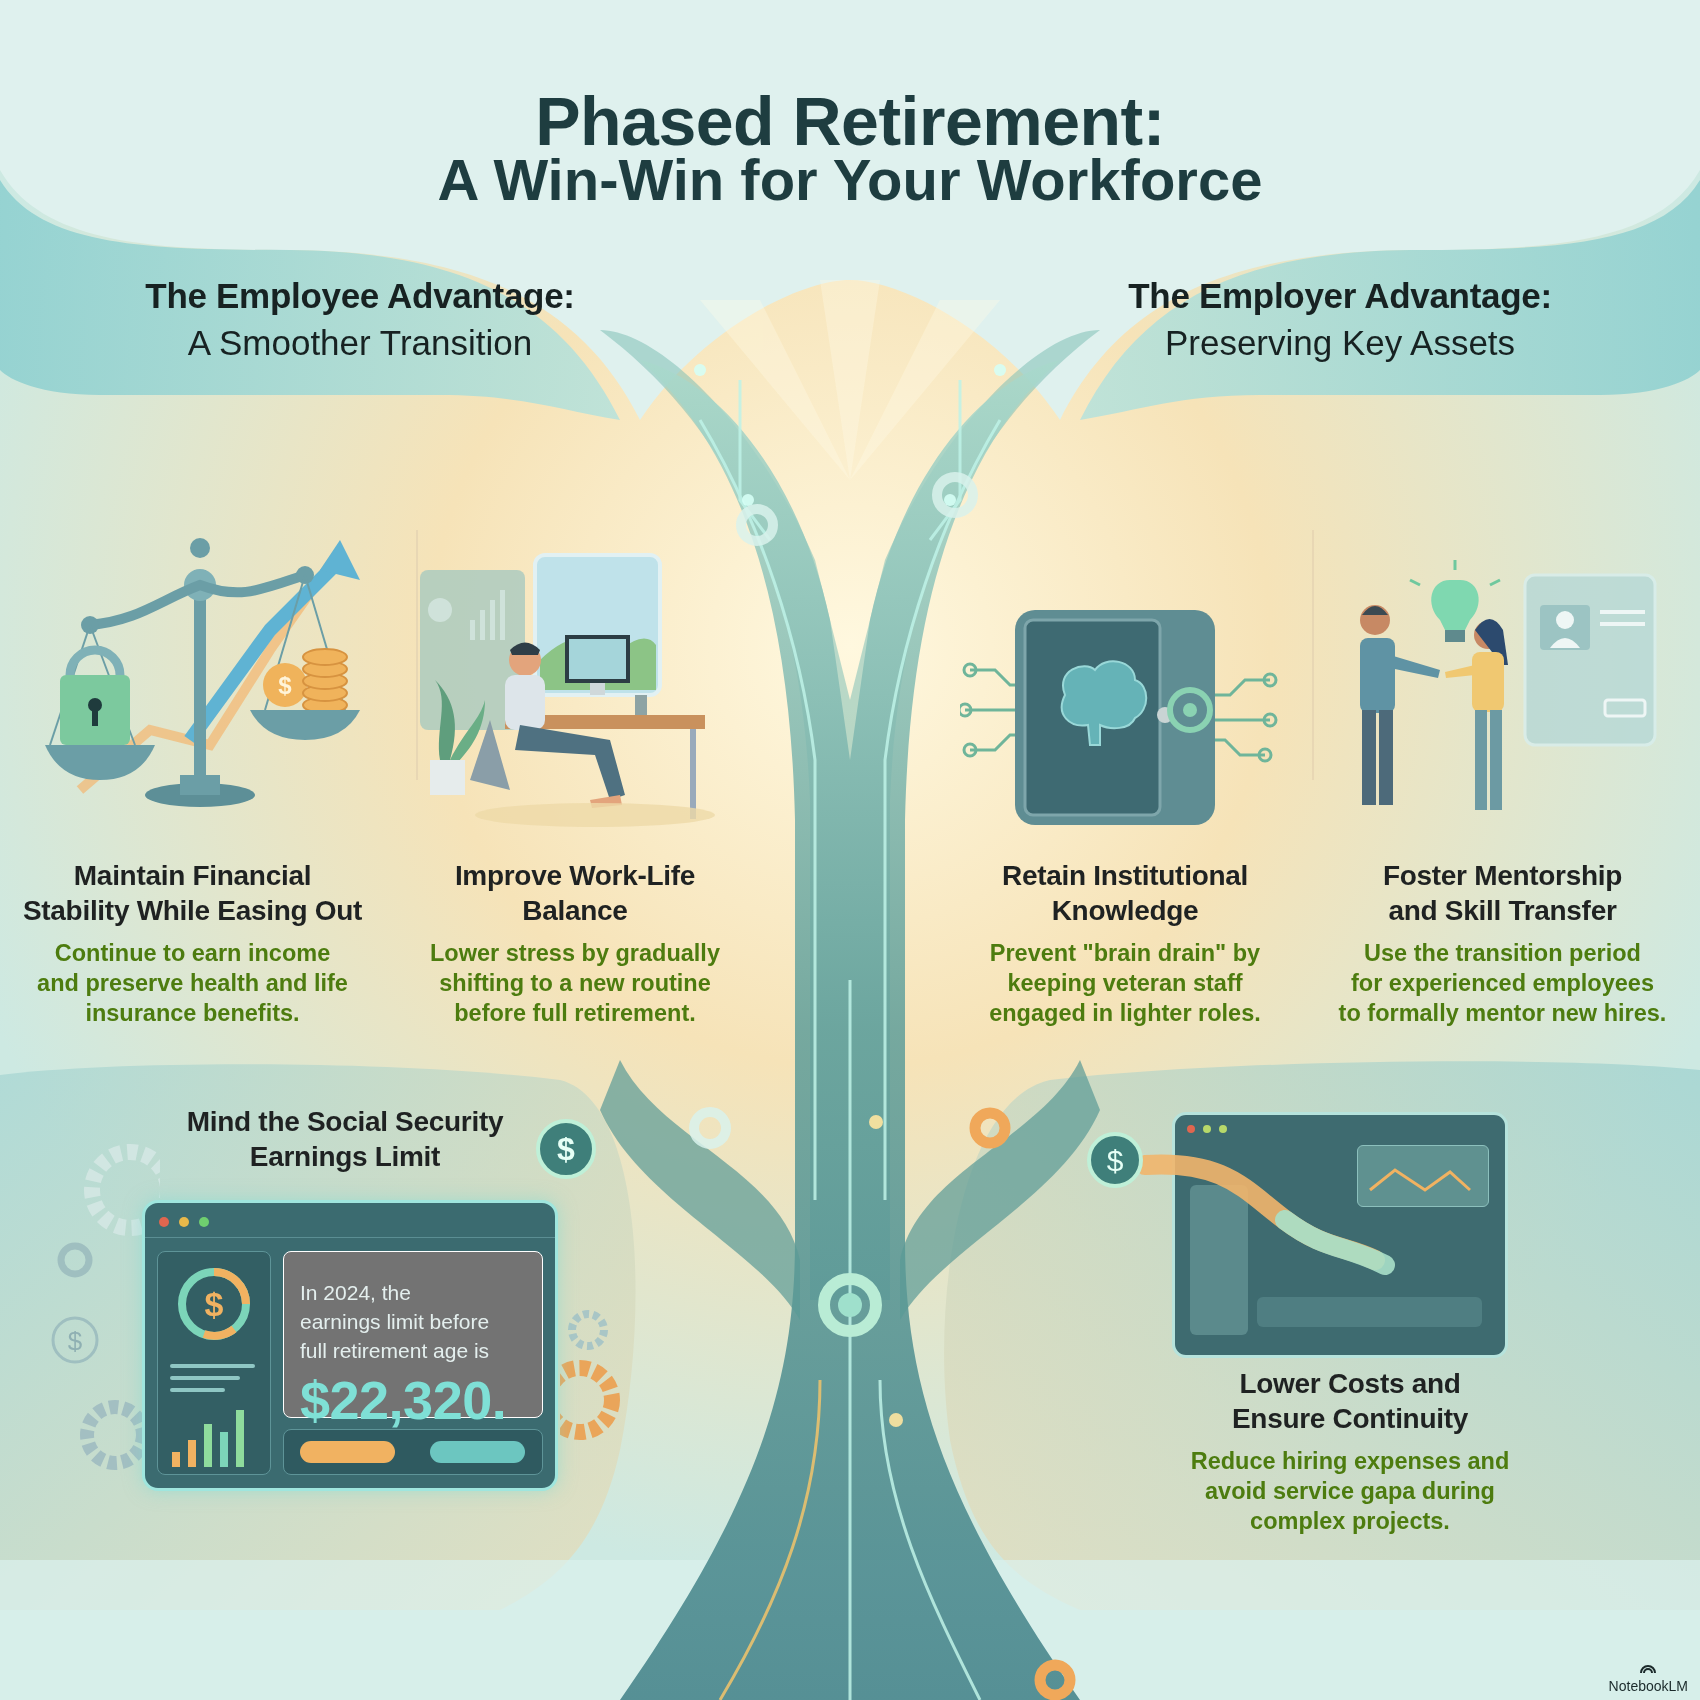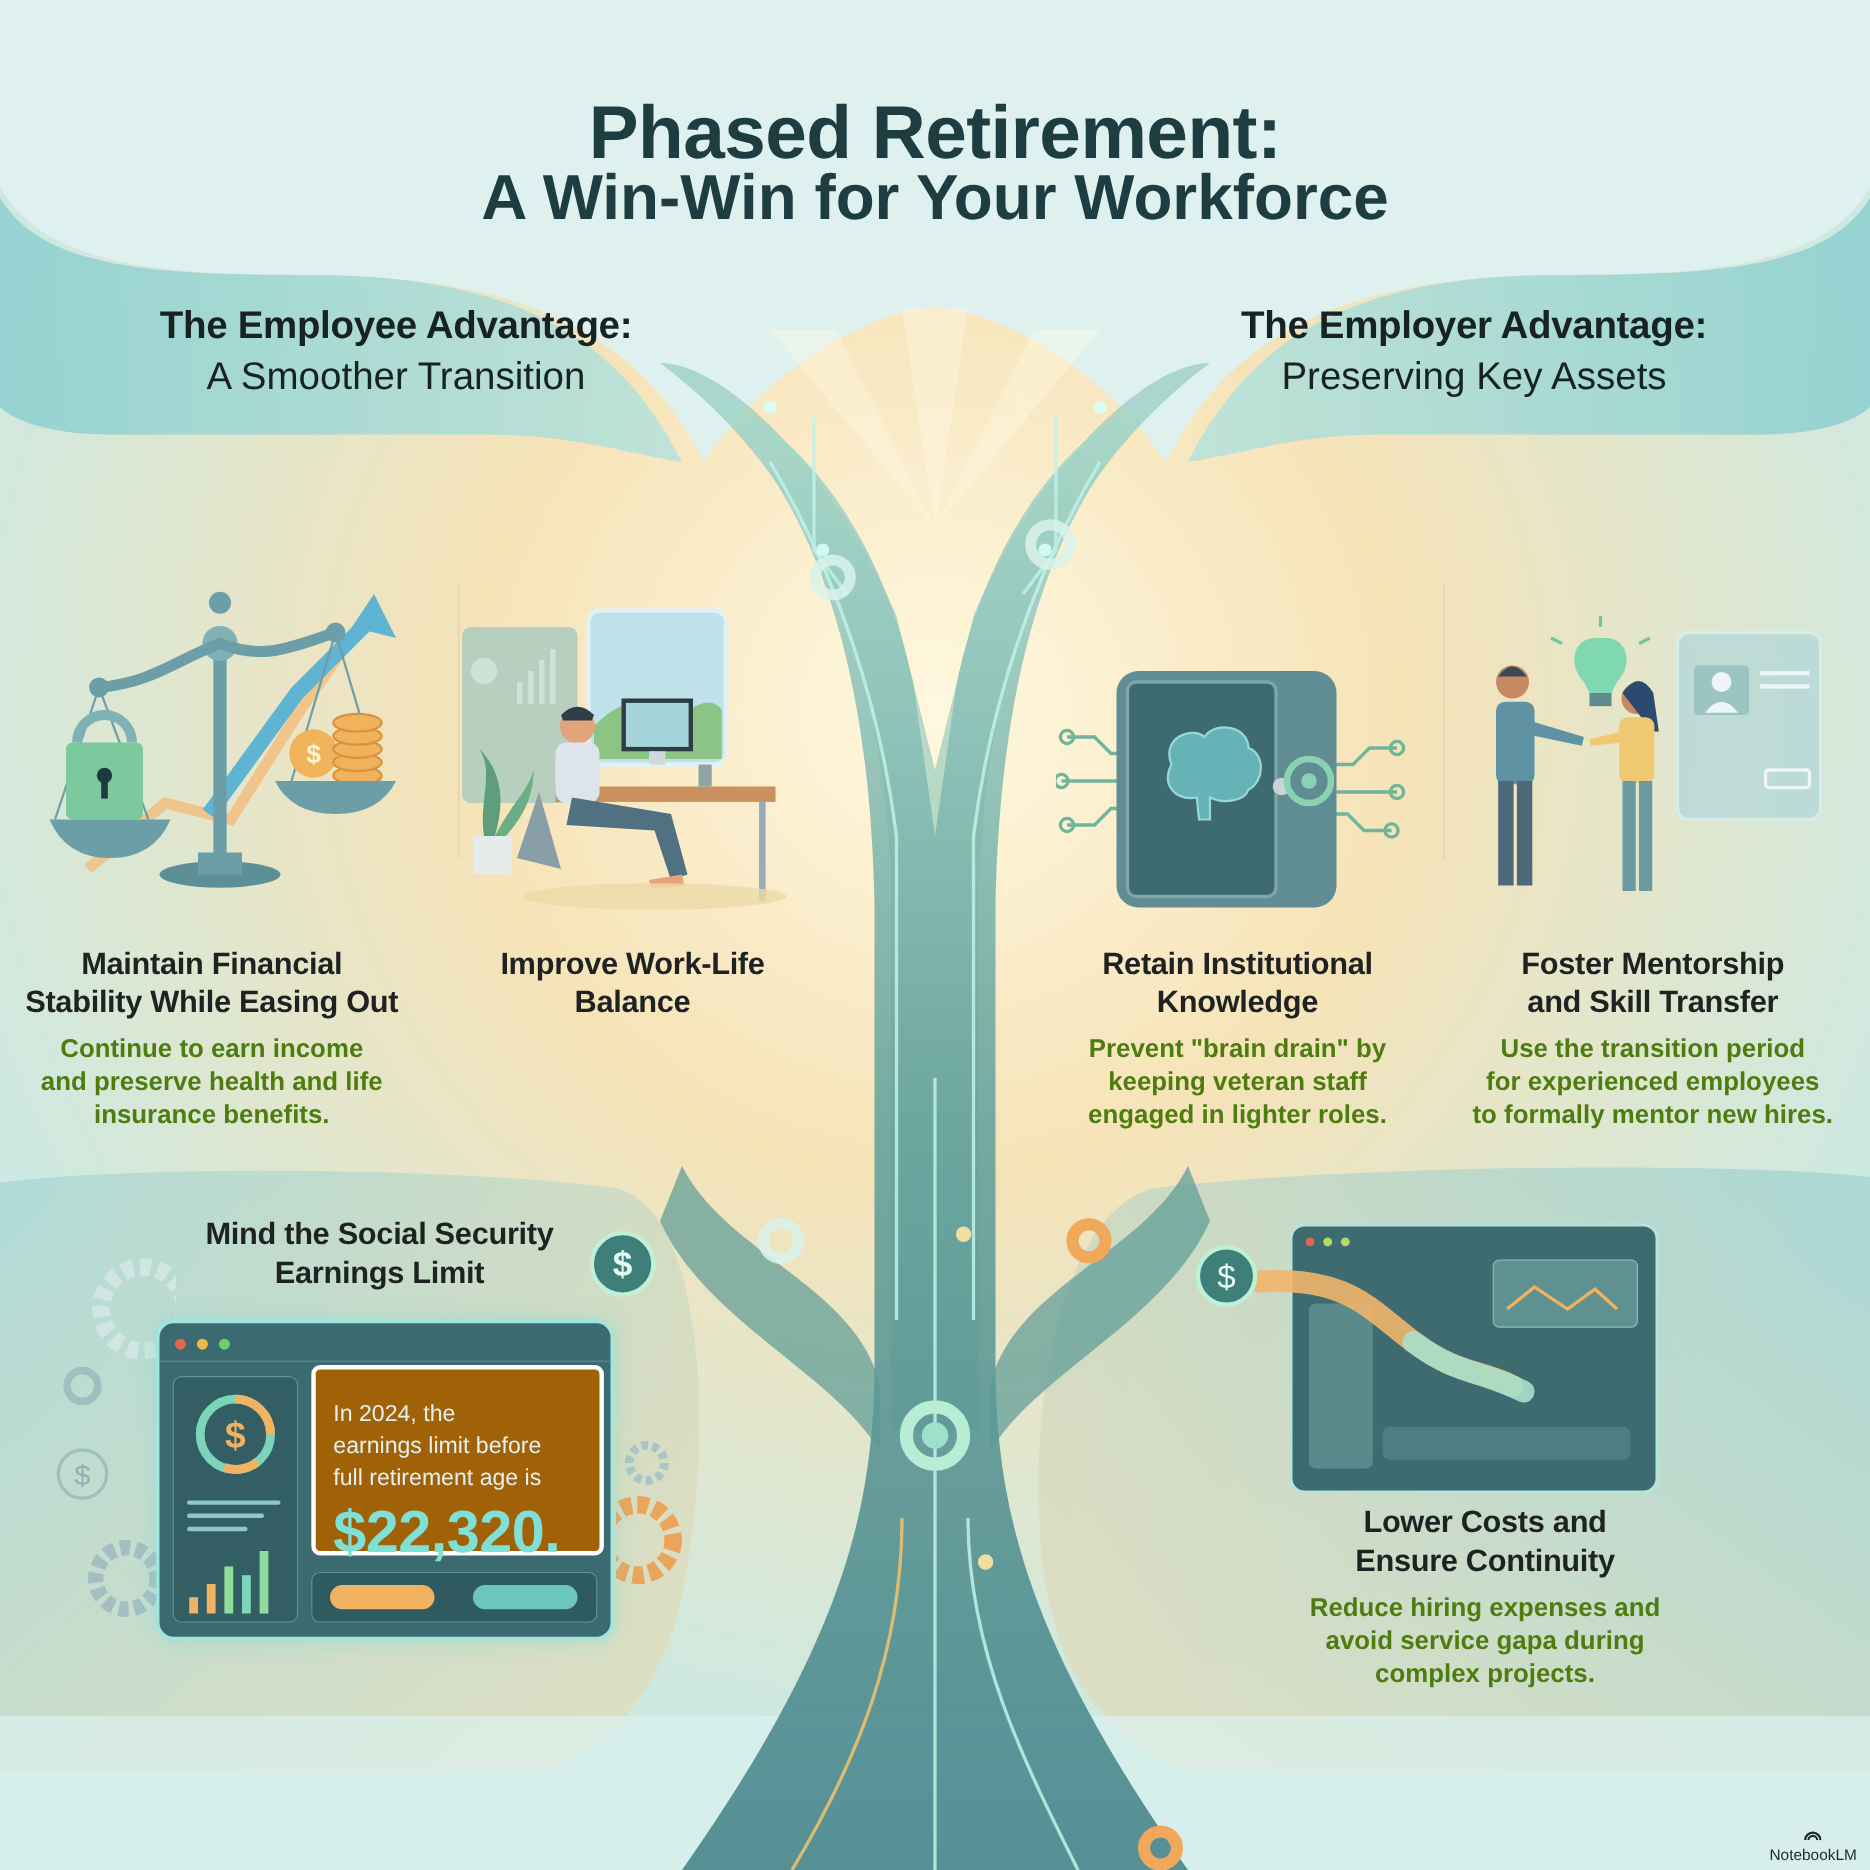--- a/index.html
+++ b/index.html
@@ -245,20 +245,21 @@
   <rect x="125" y="150" width="12" height="100" fill="#6c9aa3"></rect>
     <rect x="140" y="150" width="12" height="100" fill="#6c9aa3"></rect>
 </svg>
 
 <div class="card" style="left:0px;width:385px;top:858px;">
   <div class="ct"><span>Maintain Financial</span><br><span>Stability While Easing Out</span></div>
   <div class="cd"><span>Continue to earn income</span><br><span>and preserve health and life</span><br><span>insurance benefits.</span></div>
 </div>
 <div class="card" style="left:415px;width:320px;top:858px;">
   <div class="ct"><span>Improve Work-Life</span><br><span>Balance</span></div>
+  <div class="cd"><span>Lower stress by gradually</span><br><span>shifting to a new routine</span><br><span>before full retirement.</span></div>
 </div>
 
 <div class="card" style="left:965px;width:320px;top:858px;">
   <div class="ct"><span>Retain Institutional</span><br><span>Knowledge</span></div>
   <div class="cd"><span>Prevent "brain drain" by</span><br><span>keeping veteran staff</span><br><span>engaged in lighter roles.</span></div>
 </div>
 <div class="card" style="left:1310px;width:385px;top:858px;">
   <div class="ct"><span>Foster Mentorship</span><br><span>and Skill Transfer</span></div>
   <div class="cd"><span>Use the transition period</span><br><span>for experienced employees</span><br><span>to formally mentor new hires.</span></div>
 </div>
@@ -301,21 +302,21 @@
     <div class="abs" style="left:12px;top:124px;width:70px;height:4px;background:#8fc7c4;border-radius:2px;"></div>
     <div class="abs" style="left:12px;top:136px;width:55px;height:4px;background:#8fc7c4;border-radius:2px;"></div>
     <svg class="abs" style="left:12px;top:150px;" width="90" height="65" viewBox="0 0 90 65">
       <rect x="2" y="50" width="8" height="15" fill="#f1b261"></rect>
       <rect x="18" y="38" width="8" height="27" fill="#f1b261"></rect>
       <rect x="34" y="22" width="8" height="43" fill="#8fdc9d"></rect>
       <rect x="50" y="30" width="8" height="35" fill="#7cd5b9"></rect>
       <rect x="66" y="8" width="8" height="57" fill="#8fdc9d"></rect>
     </svg>
   </div>
-  <div class="abs" style="left:138px;top:38px;width:258px;height:165px;border-radius:8px;background:#a16207;border:4px solid #ffffff;">
+  <div class="abs" style="left:138px;top:48px;width:258px;height:165px;border-radius:8px;background:#737373;border:1px solid #ffffff;">
     <div class="panel-text" style="left:16px;top:26px;">
       <div class="l">In 2024, the</div>
       <div class="l">earnings limit before</div>
       <div class="l">full retirement age is</div>
       <div class="big">$22,320.</div>
     </div>
   </div>
   <div class="abs" style="left:138px;top:226px;width:258px;height:44px;border-radius:8px;background:#2f5a60;border:1px solid #5e9498;">
     <div class="abs" style="left:16px;top:11px;width:95px;height:22px;border-radius:11px;background:#f1b261;"></div>
     <div class="abs" style="left:146px;top:11px;width:95px;height:22px;border-radius:11px;background:#6cc6c0;"></div>

